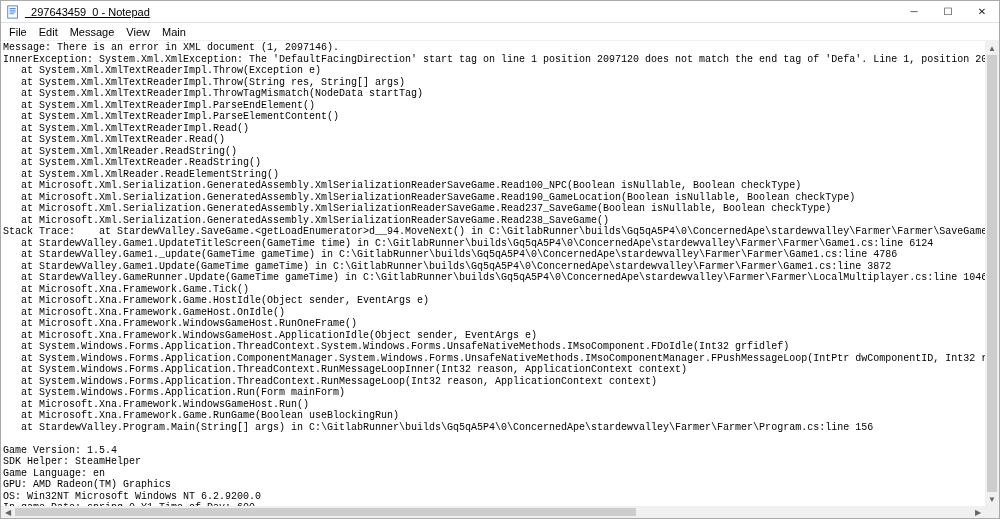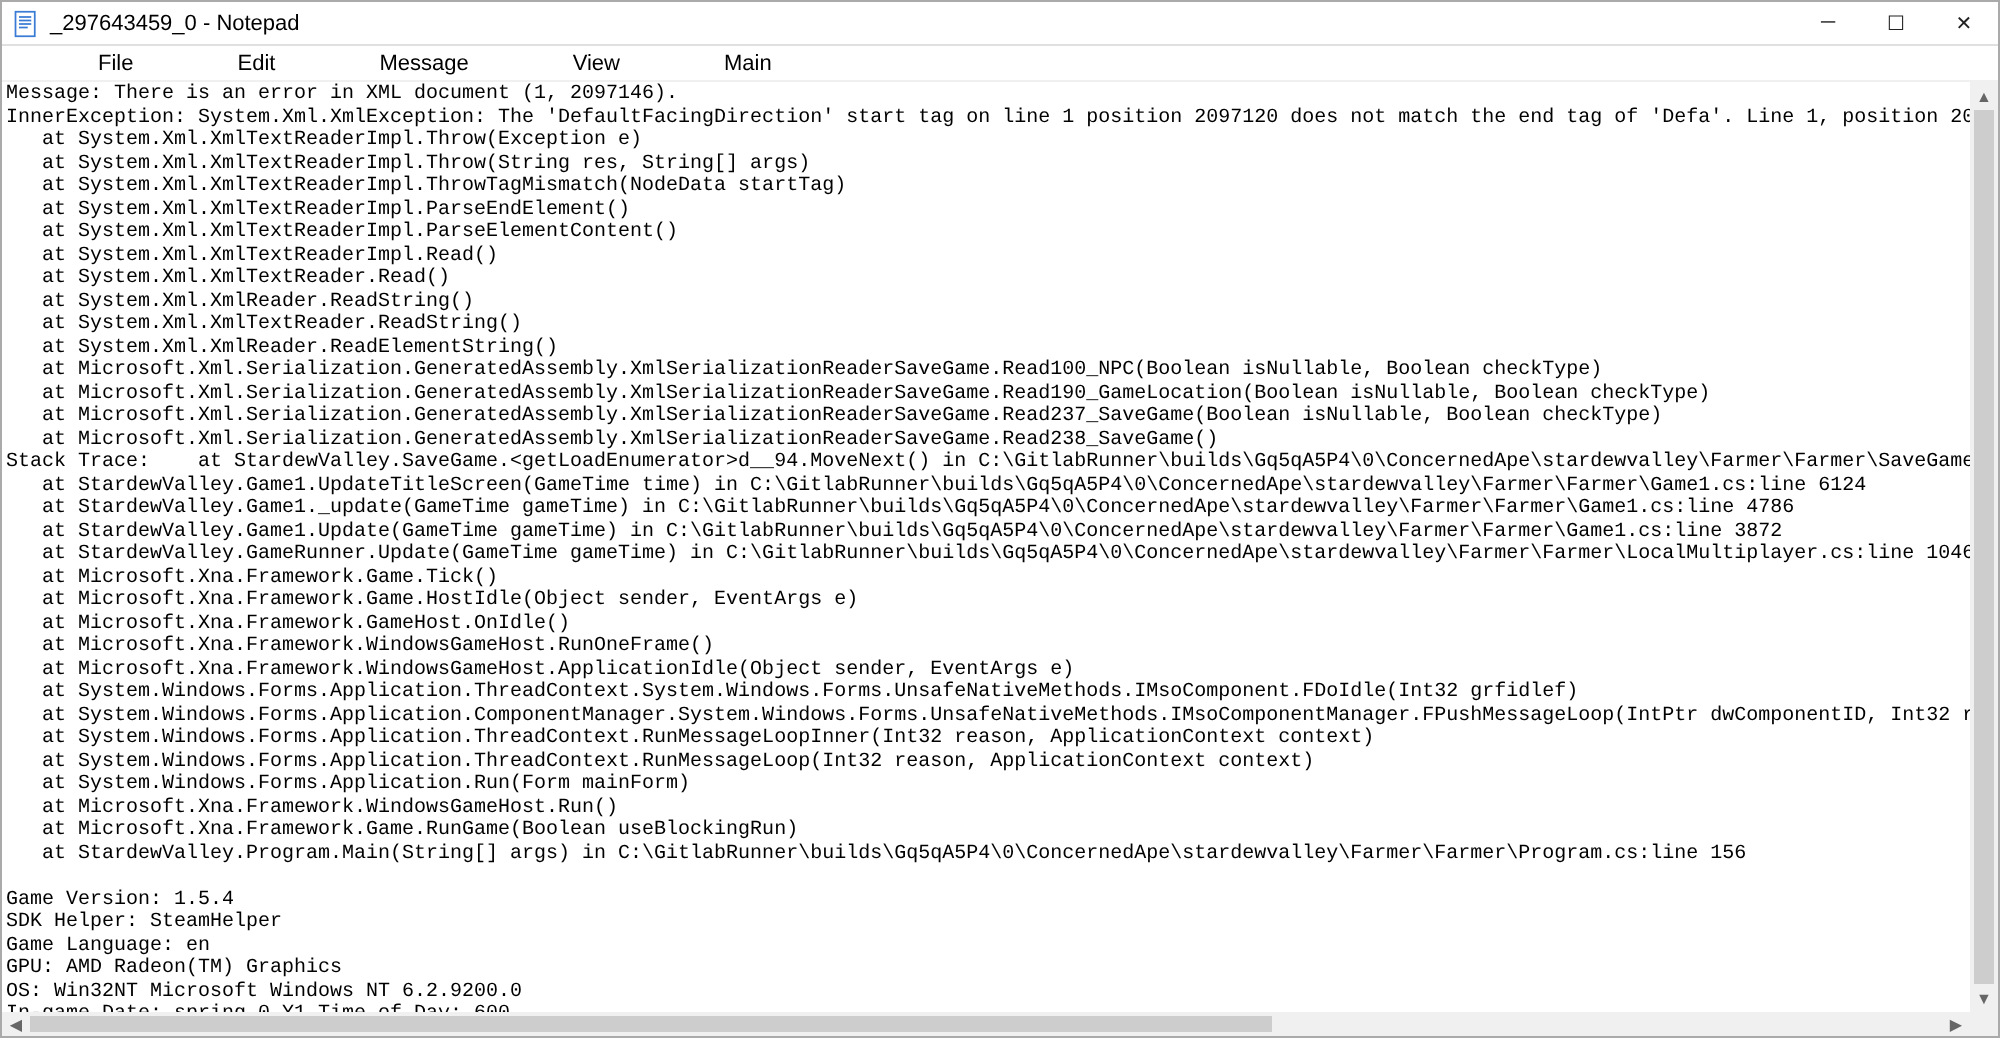--- a/index.html
+++ b/index.html
@@ -1,24 +1,24 @@
 <!DOCTYPE html>
 <html><head>
 <meta charset="utf-8">
 <style>
   * { margin: 0; padding: 0; box-sizing: border-box; }
   html, body { width: 1000px; height: 519px; overflow: hidden; font-family: "Segoe UI", Tahoma, sans-serif; background: #fff; }
   .window { width: 1000px; height: 519px; display: flex; flex-direction: column; border: 1px solid #aaa; }
   .titlebar { height: 22px; background: #fff; display: flex; align-items: center; font-size: 11px; color: #000; border-bottom: 1px solid #e0e0e0; }
   .titlebar .icon { width: 16px; height: 16px; margin: 0 4px 0 4px; display: inline-flex; align-items: center; justify-content: center; }
-  .titlebar .title { flex: 0 0 auto; }
+  .titlebar .title { flex: 0 0 auto; text-decoration: underline; }
   .titlebar .spacer { flex: 1 1 auto; }
   .titlebar .wbtn { width: 34px; height: 22px; display: inline-flex; align-items: center; justify-content: center; font-size: 10px; color: #222; }
   .menubar { height: 18px; display: flex; align-items: center; font-size: 11px; padding: 0 2px; gap: 0; border-bottom: 1px solid #f0f0f0; }
-  .menubar .mitem { padding: 1px 6px; cursor: default; margin-left: 40px; }
+  .menubar .mitem { padding: 1px 6px; cursor: default; }
   .content { flex: 1 1 auto; position: relative; overflow: hidden; }
   .textarea { position: absolute; inset: 0 14px 12px 0; padding: 1px 2px; font-family: Consolas, "Courier New", monospace; font-size: 10px; line-height: 11.5px; white-space: pre; color: #000; overflow: hidden; }
   .vscroll { position: absolute; top: 0; right: 0; bottom: 12px; width: 14px; background: #f0f0f0; display: flex; flex-direction: column; align-items: center; }
   .vscroll .arrow { width: 14px; height: 14px; display: flex; align-items: center; justify-content: center; font-size: 8px; color: #666; }
   .vscroll .track { flex: 1; width: 14px; position: relative; }
   .vscroll .thumb { position: absolute; left: 2px; right: 2px; top: 0; height: 100%; background: #cdcdcd; }
   .hscroll { position: absolute; left: 0; right: 14px; bottom: 0; height: 12px; background: #f0f0f0; display: flex; align-items: center; }
   .hscroll .arrow { width: 14px; height: 12px; display: flex; align-items: center; justify-content: center; font-size: 8px; color: #666; }
   .hscroll .track { flex: 1; height: 12px; position: relative; }
   .hscroll .thumb { position: absolute; top: 2px; bottom: 2px; left: 0; width: 65%; background: #cdcdcd; }

